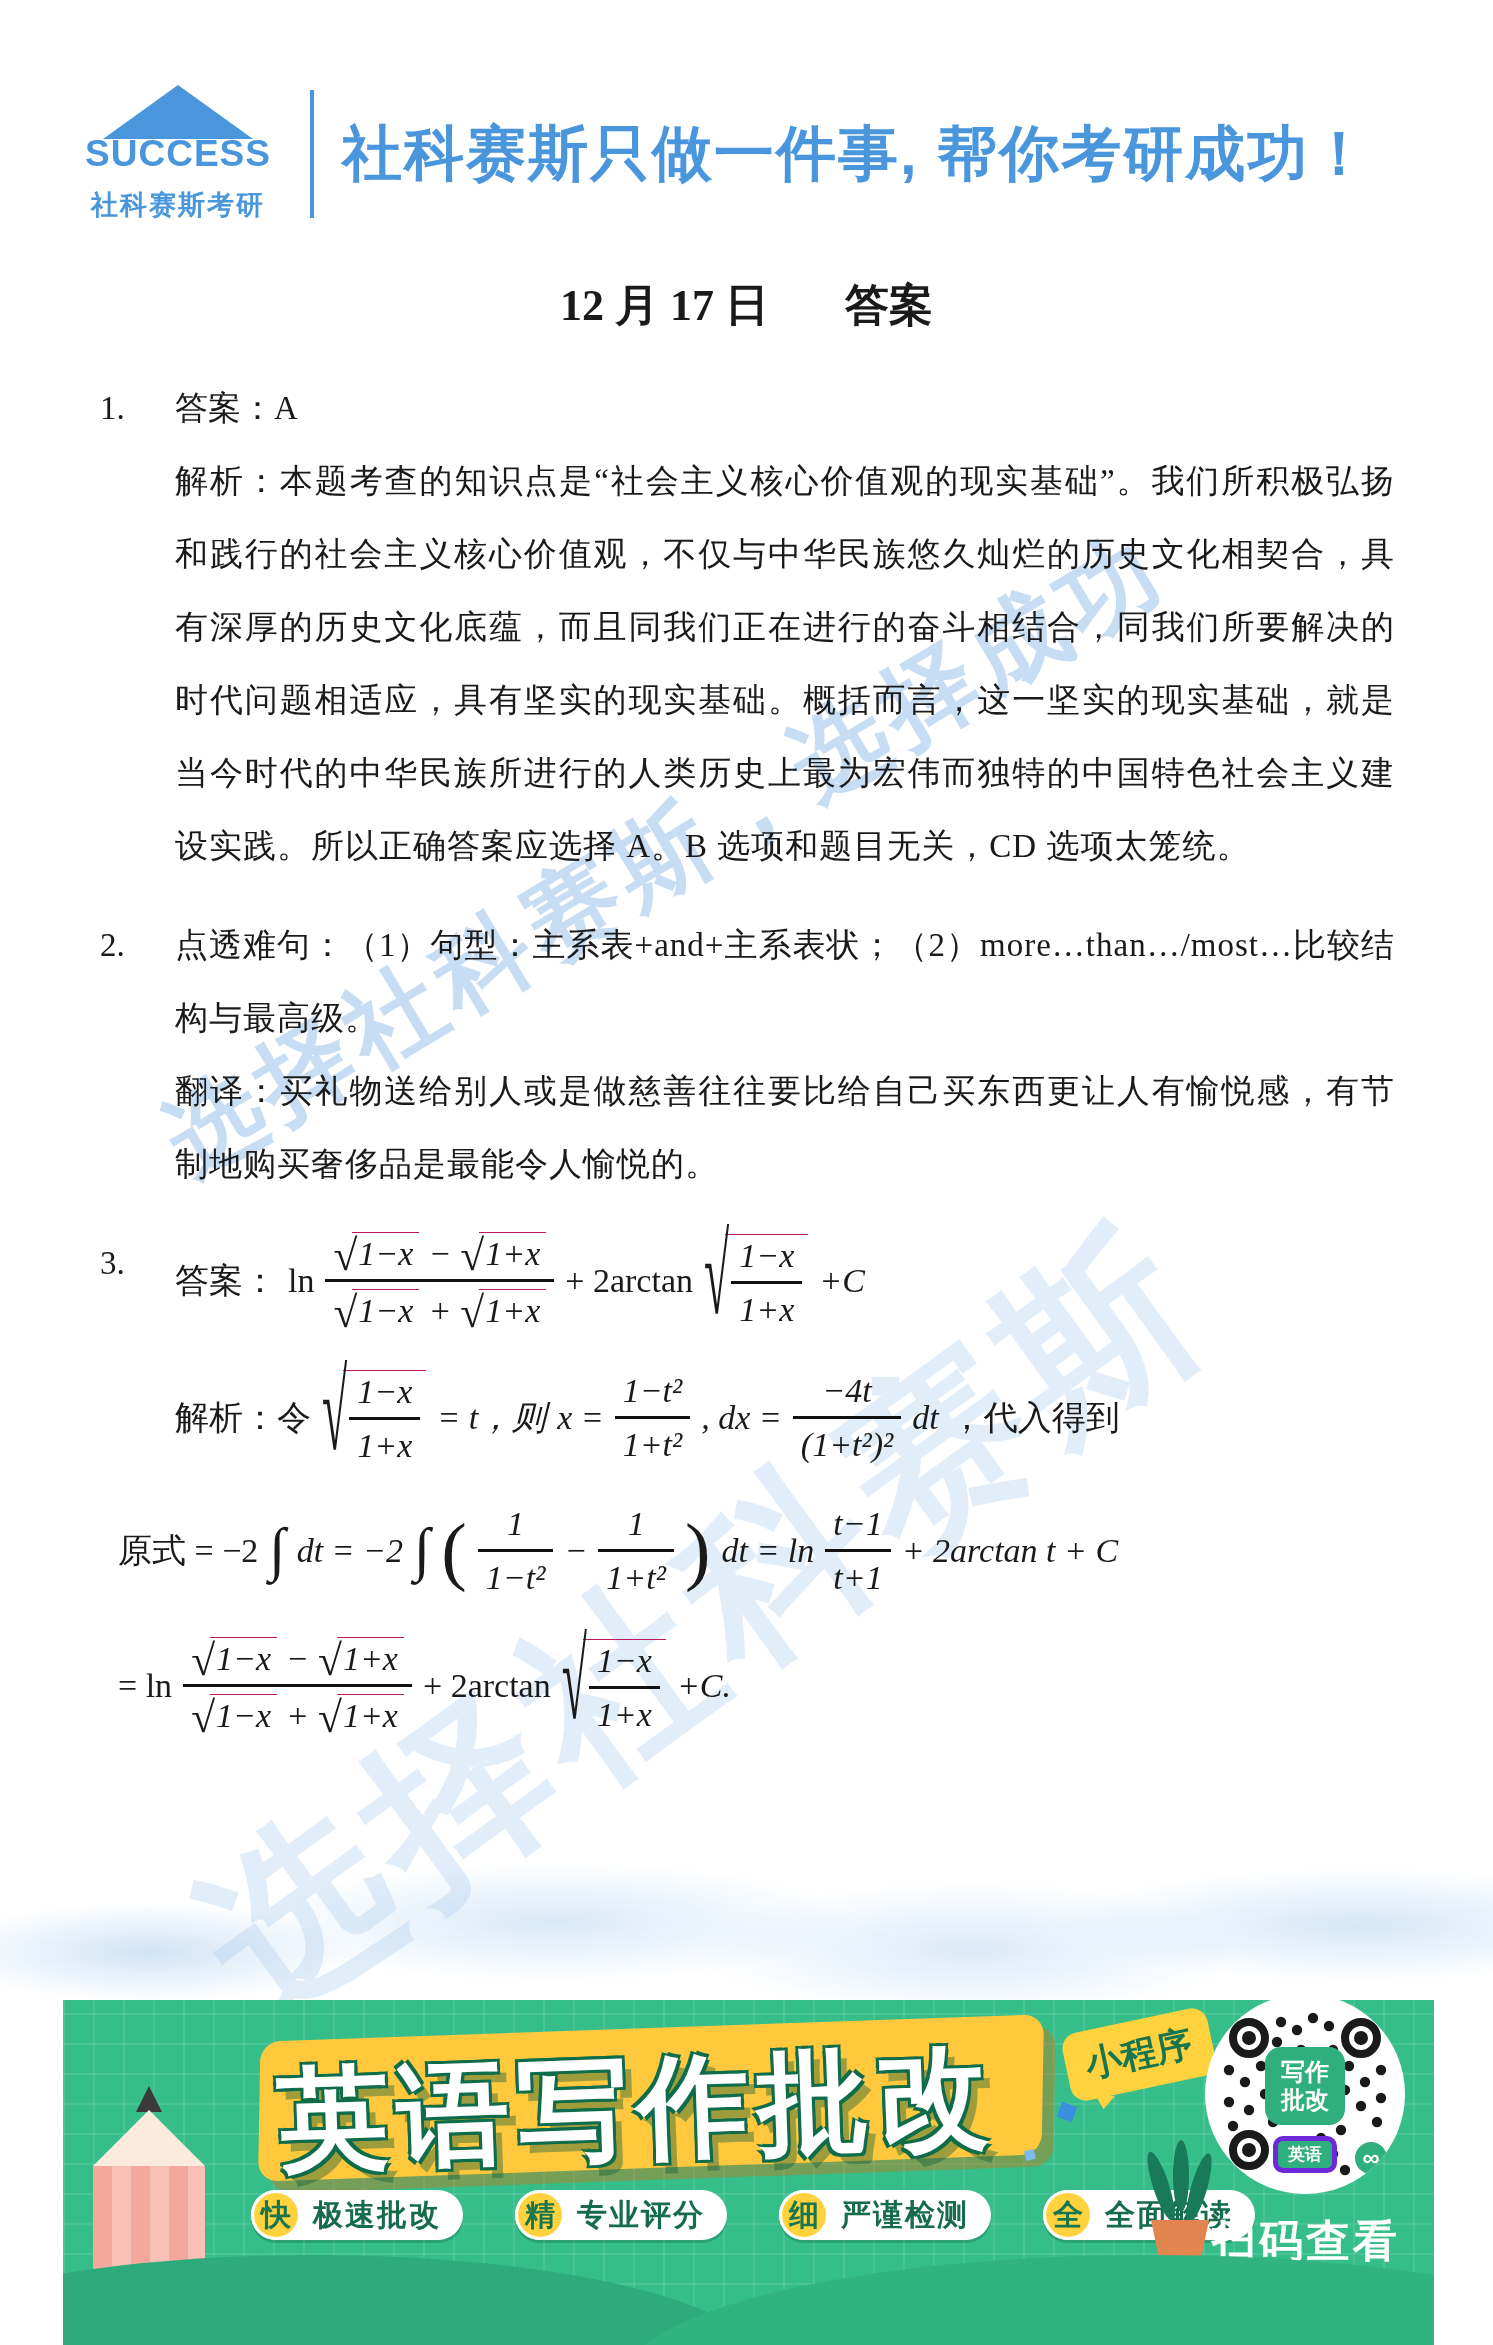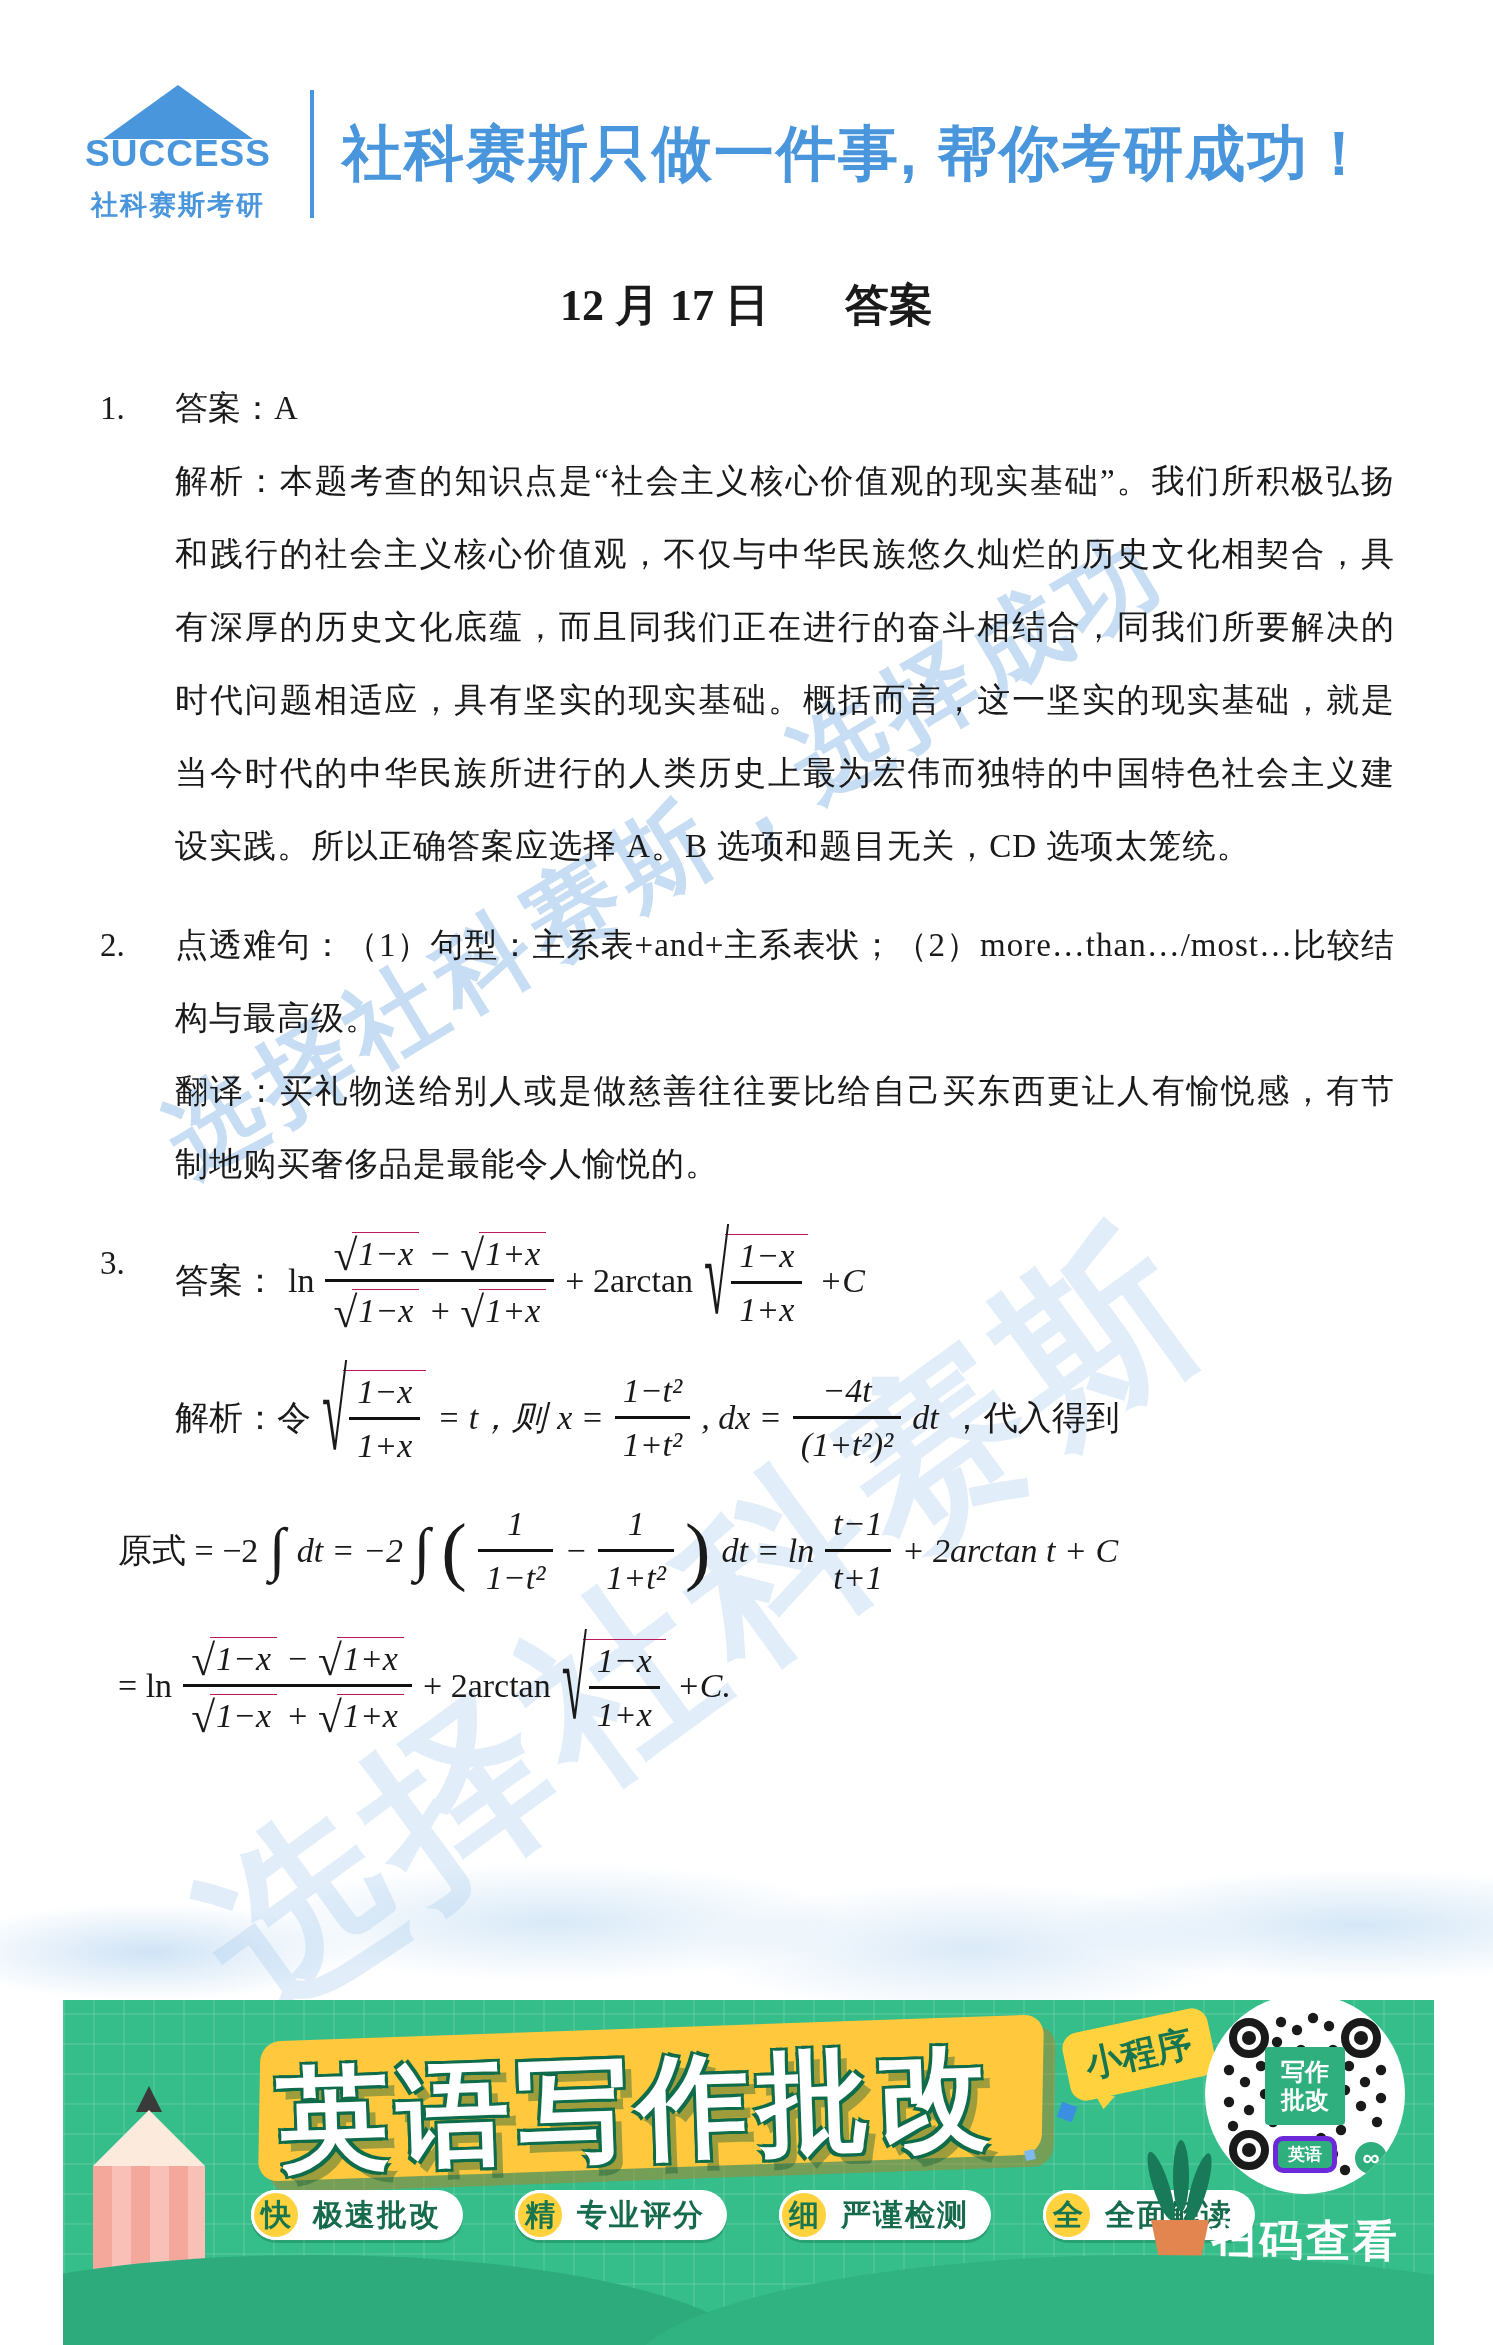--- a/index.html
+++ b/index.html
@@ -104,21 +104,21 @@
   .plant{position:absolute;left:1072px;top:148px;width:92px;height:170px;}
   .leaf{position:absolute;width:16px;height:72px;background:#187a59;border-radius:50%;}
   .leaf1{left:18px;top:2px;transform:rotate(-18deg);}
   .leaf2{left:38px;top:-8px;}
   .leaf3{left:56px;top:4px;transform:rotate(16deg);}
   .pot{position:absolute;left:16px;top:72px;width:58px;height:50px;background:#e2854e;
        clip-path:polygon(0 0,100% 0,82% 100%,18% 100%);}
   .qr-wrap{position:absolute;left:1142px;top:-6px;width:200px;height:200px;}
   .qr-circle{width:200px;height:200px;border-radius:50%;background:#fff;position:relative;overflow:hidden;}
   .qr-label{position:absolute;left:50%;top:46%;transform:translate(-50%,-50%);width:80px;height:78px;
-            background:#2fae7e;border-radius:4px;display:flex;flex-direction:column;align-items:center;
+            background:#2fae7e;border-radius:16px;display:flex;flex-direction:column;align-items:center;
             justify-content:center;color:#fff;font-family:"Liberation Sans",sans-serif;font-weight:900;
             font-size:24px;line-height:1.15;}
   .qr-tag{position:absolute;left:50%;top:71%;transform:translateX(-50%);background:#2fae7e;color:#fff;
           border:5px solid #6d28d9;border-radius:10px;font-size:17px;font-weight:900;
           font-family:"Liberation Sans",sans-serif;padding:2px 10px;}
   .qr-logo{position:absolute;right:16px;bottom:18px;width:36px;height:36px;border-radius:50%;background:#2fae7e;
            color:#fff;display:flex;align-items:center;justify-content:center;font-size:24px;font-weight:900;
            border:2px solid #fff;box-sizing:border-box;font-family:"Liberation Sans",sans-serif;}
   .scan-text{position:absolute;left:1148px;top:212px;width:190px;text-align:center;color:#fff;
              font-family:"Liberation Sans",sans-serif;font-weight:900;font-size:44px;letter-spacing:3px;}

